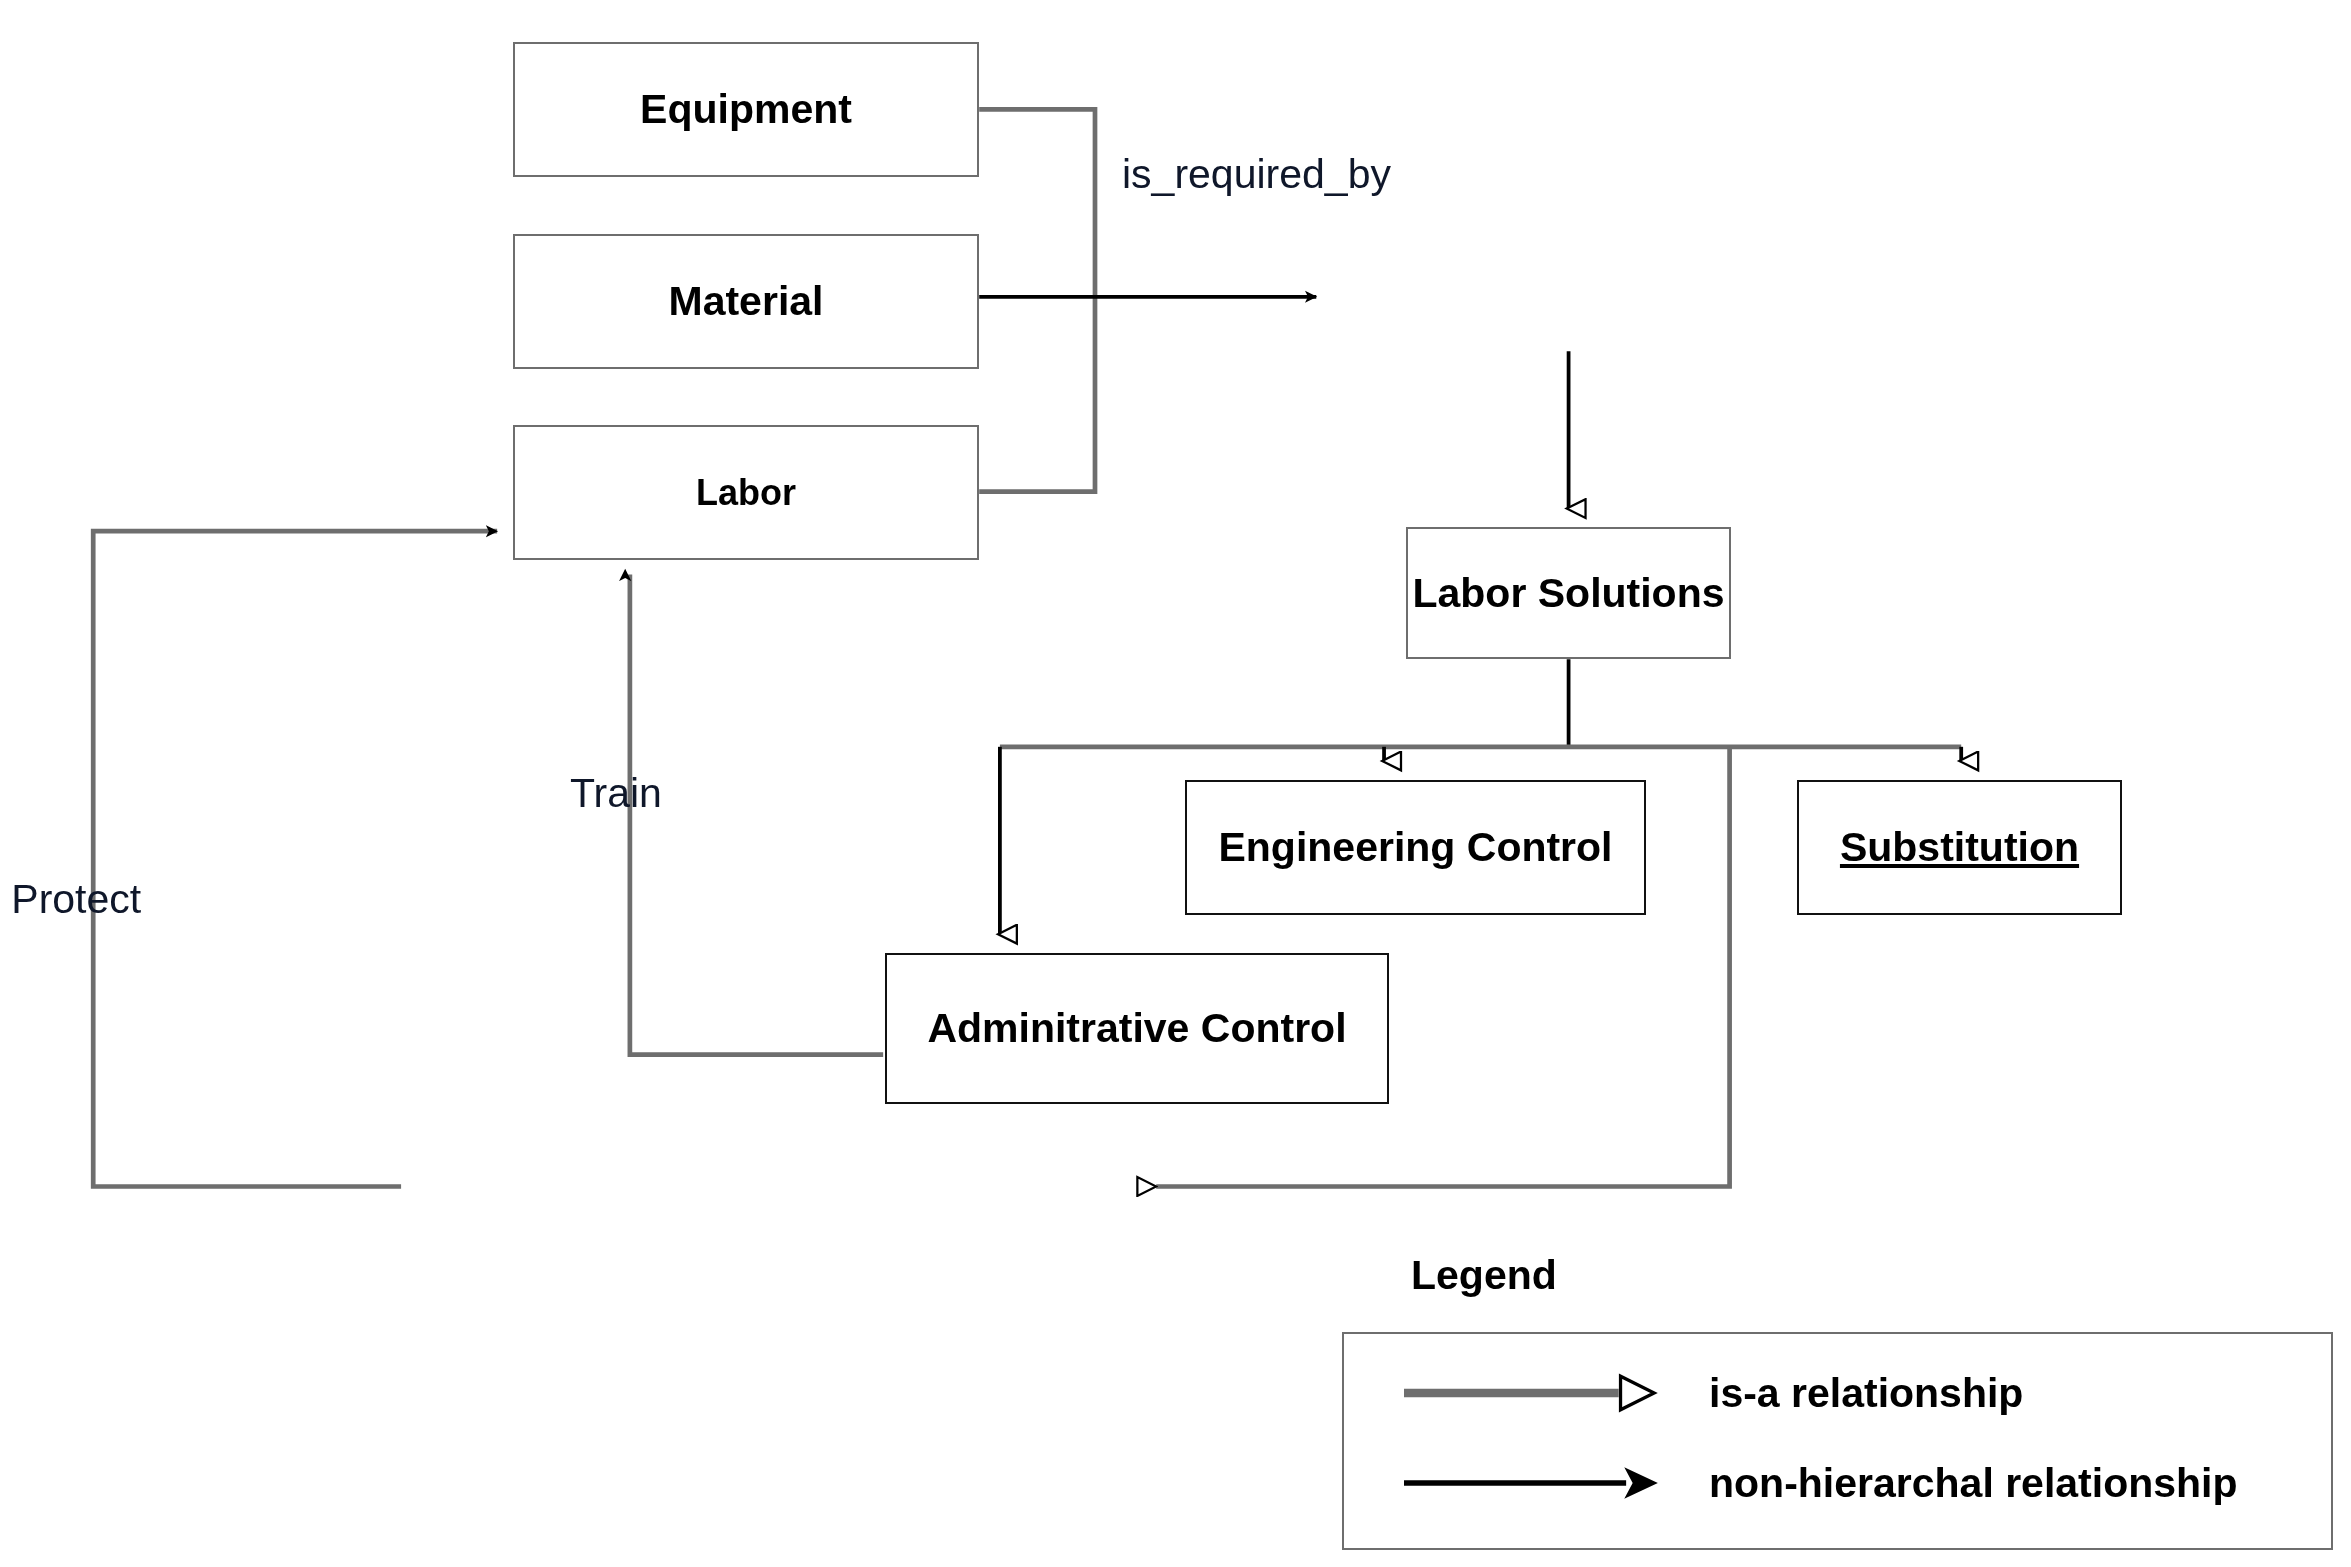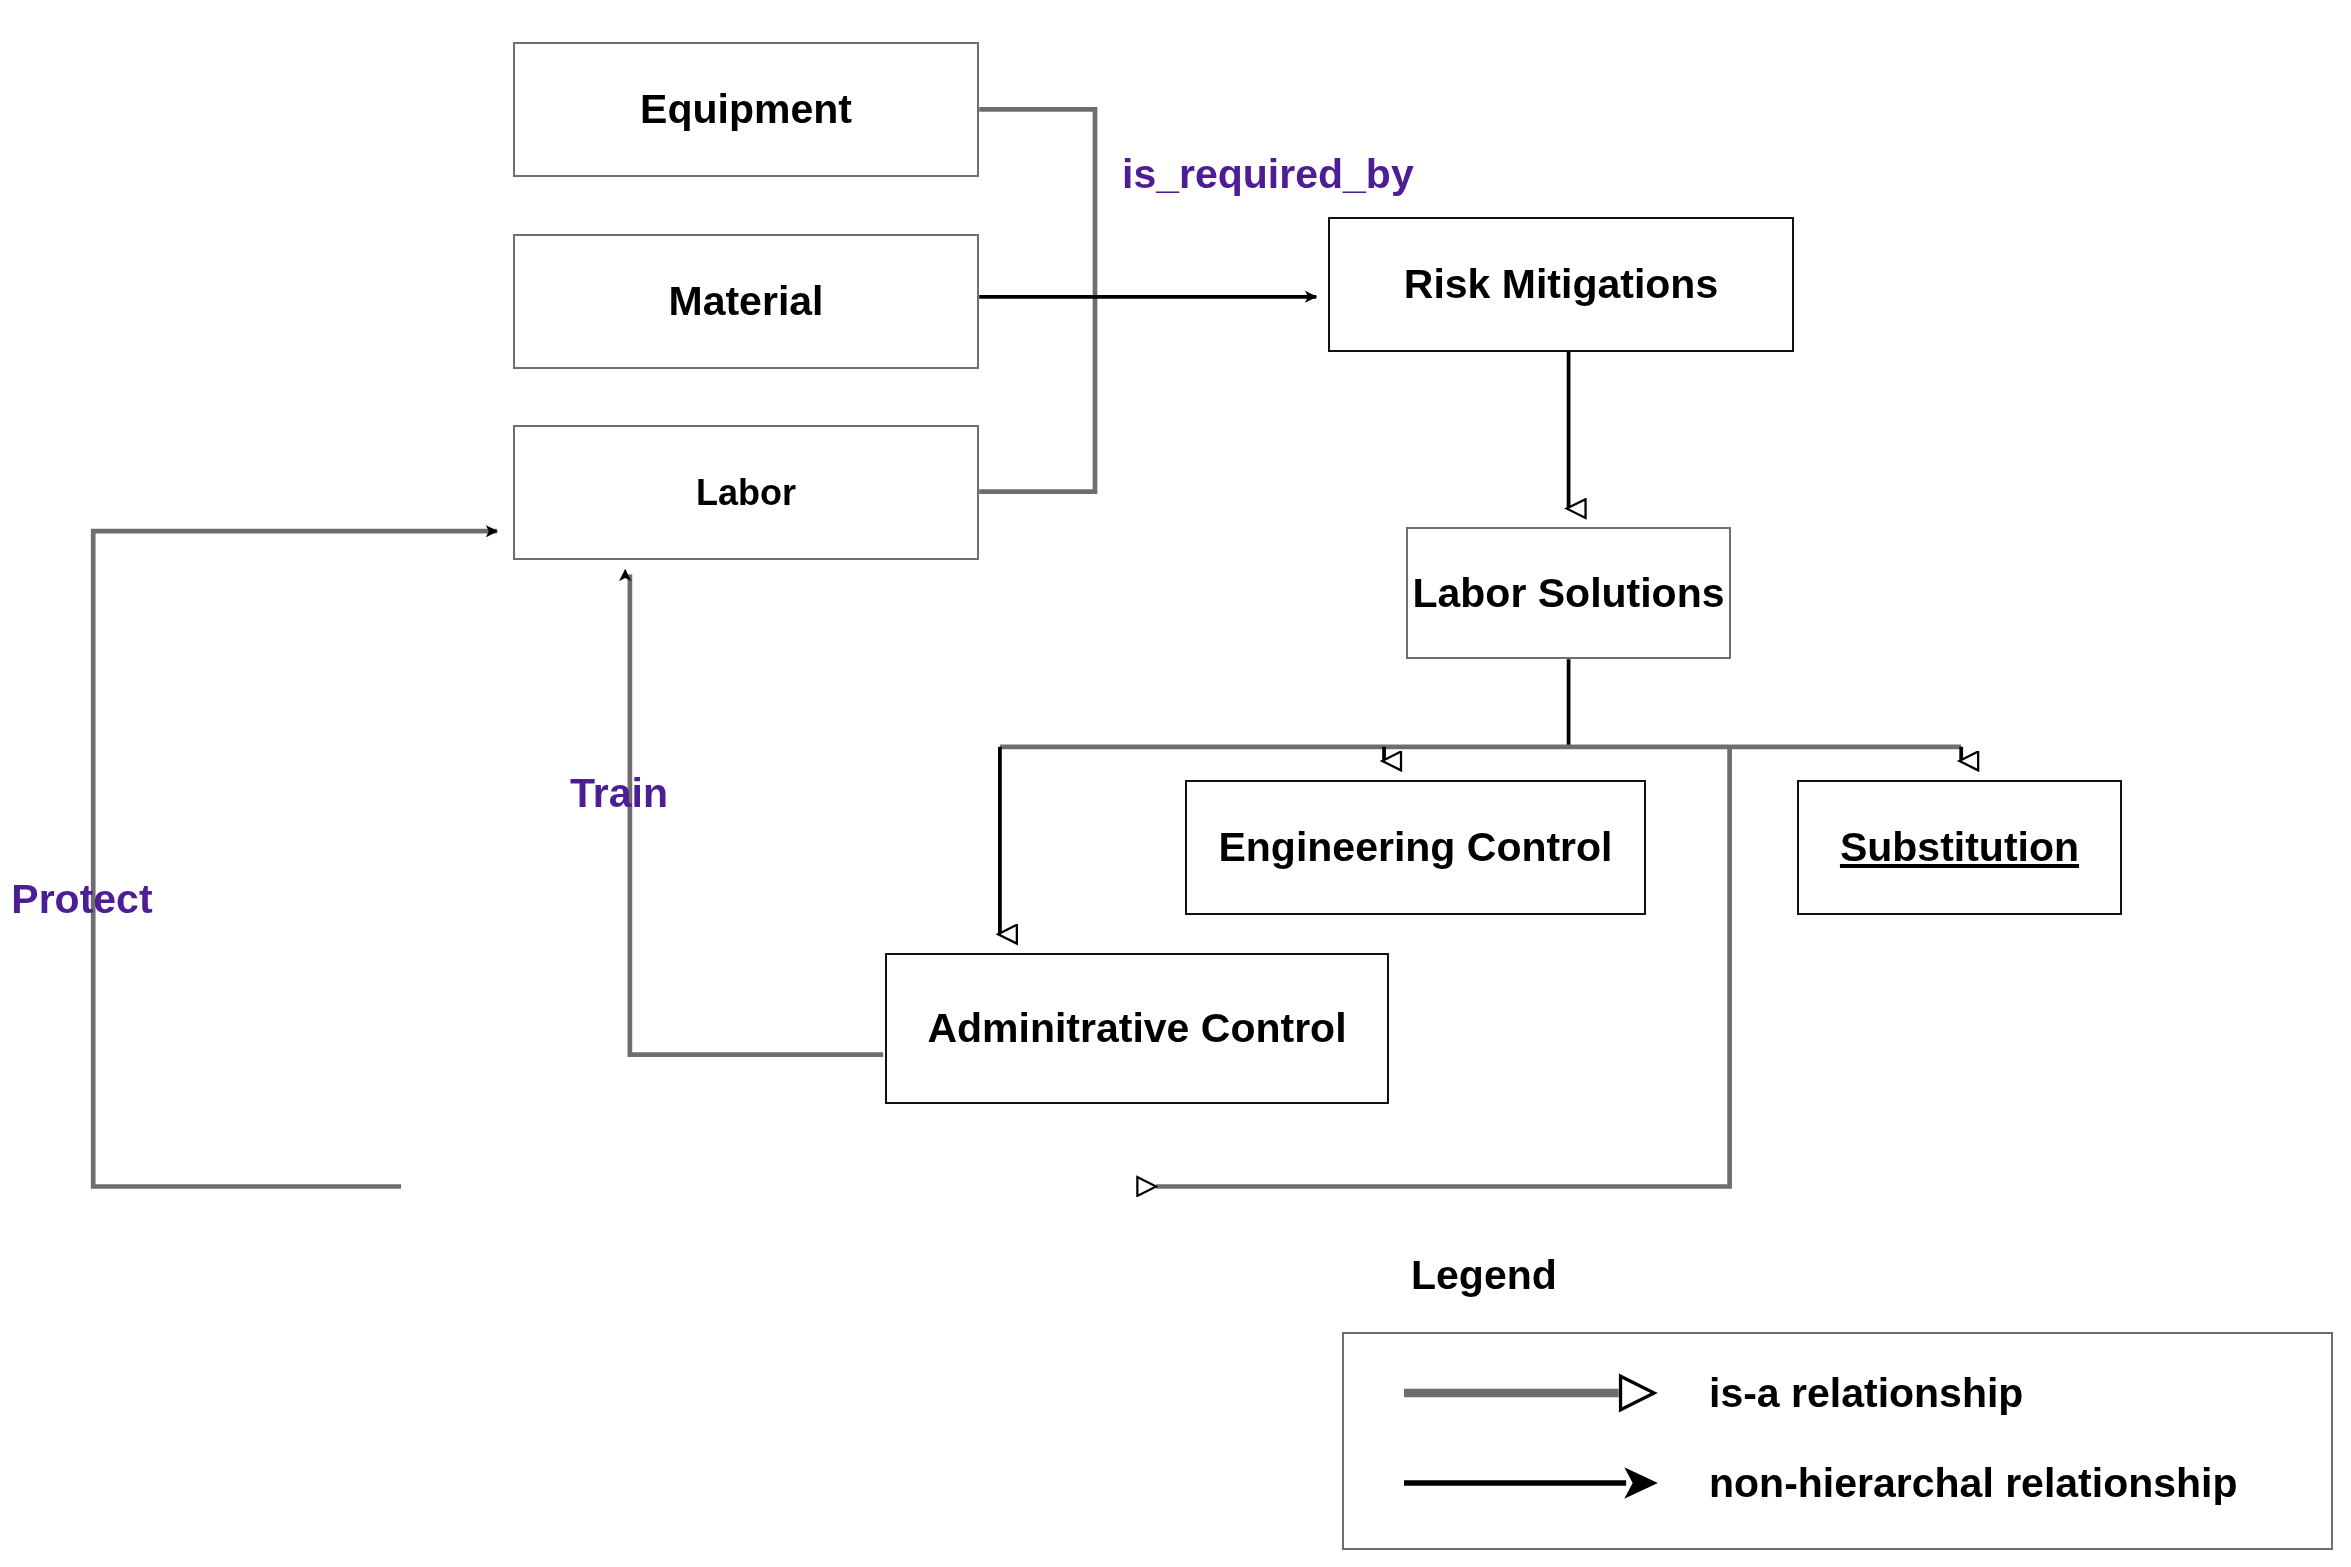--- a/index.html
+++ b/index.html
@@ -18,22 +18,22 @@
     display:flex;align-items:center;justify-content:center;
     color:#000000;
     font-weight:bold;
     white-space:nowrap;
     z-index:3;
   }
   .node .cap{display:block;line-height:1;}
 
   .edge-label{
     position:absolute;
-    color:#4c1d95;
-    font-weight:bold;
+    color:#0f172a;
+    font-weight:normal;
     white-space:nowrap;
     z-index:4;
   }
 
   .legend-title{
     position:absolute;
     font-weight:bold;color:#000;white-space:nowrap;z-index:4;
   }
   .legend-box{
     position:absolute;
@@ -119,23 +119,20 @@
   </div>
 
   <div class="node" style="left:513px;top:234px;width:466px;height:135px;">
     <span class="cap" style="font-size:41px;">Material</span>
   </div>
 
   <div class="node" style="left:513px;top:425px;width:466px;height:135px;">
     <span class="cap" style="font-size:36px;">Labor</span>
   </div>
 
-  <div class="node" style="left:1328px;top:217px;width:466px;height:135px;border-color:#111;">
-    <span class="cap" style="font-size:41px;">Risk Mitigations</span>
-  </div>
 
   <div class="node" style="left:1406px;top:527px;width:325px;height:132px;">
     <span class="cap" style="font-size:41px;">Labor Solutions</span>
   </div>
 
   <div class="node" style="left:1185px;top:780px;width:461px;height:135px;border-color:#111;">
     <span class="cap" style="font-size:41px;">Engineering Control</span>
   </div>
 
   <div class="node" style="left:1797px;top:780px;width:325px;height:135px;border-color:#111;text-decoration:underline;">

